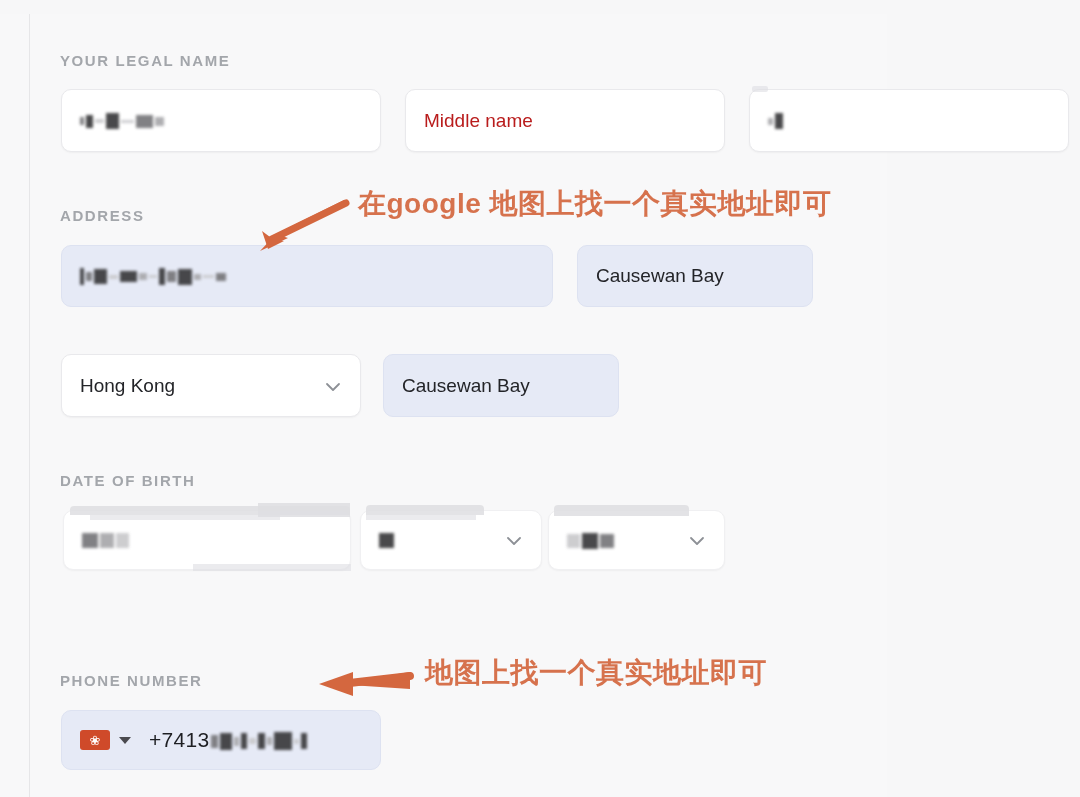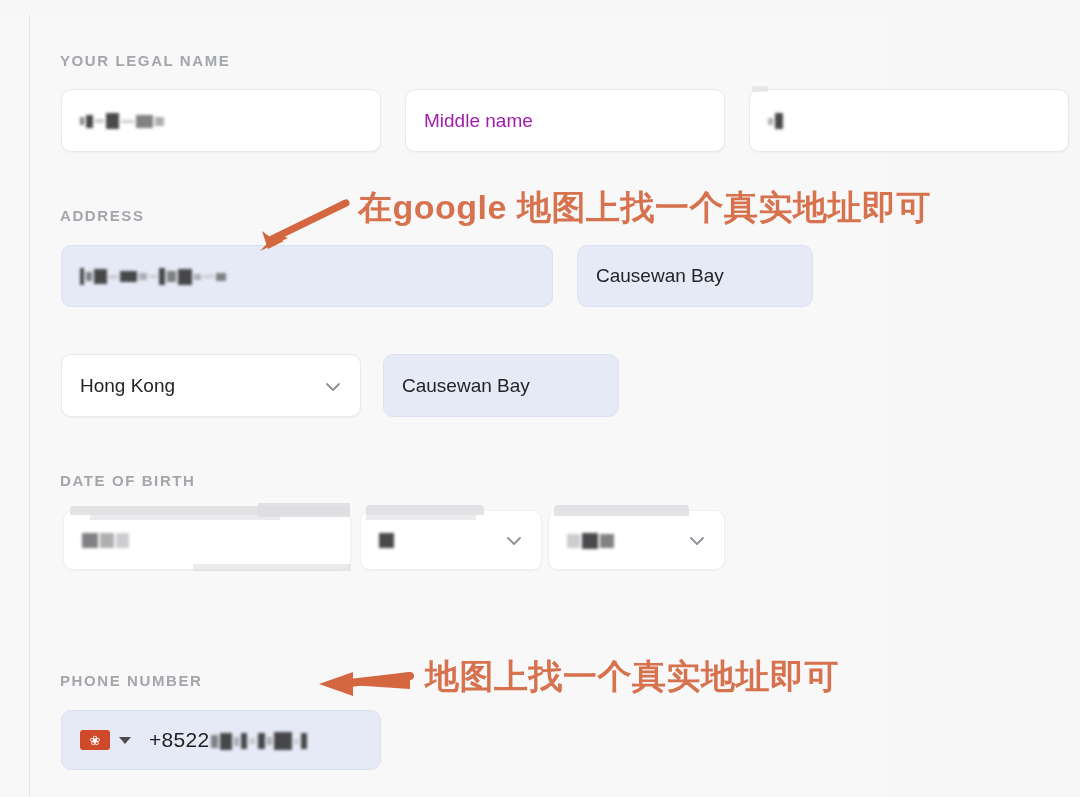--- a/index.html
+++ b/index.html
@@ -54,21 +54,21 @@
     background: #ffffff;
     border: 1px solid #e9e9ec;
     box-shadow: 0 1px 2px rgba(20,20,30,0.045);
   }
   .field.autofill {
     background: #e6eaf6;
     border: 1px solid #dde2f1;
     box-shadow: none;
   }
   .field .placeholder {
-    color: #a21caf;
+    color: #b91c1c;
   }
   .field .value {
     color: #232428;
   }
 
   
   .redact {
     display: inline-block;
     filter: blur(1.4px);
     opacity: 0.92;
@@ -98,21 +98,21 @@
     background: #dedee2;
     pointer-events: none;
     opacity: 0.85;
   }
   .dob-ghost.soft { opacity: 0.6; }
 
   
   .annotation {
     position: absolute;
     color: #d4673f;
-    font-size: 34px;
+    font-size: 28px;
     font-weight: 700;
     letter-spacing: 0.5px;
     white-space: nowrap;
     opacity: 0.92;
   }
   .arrow {
     position: absolute;
     pointer-events: none;
   }
 
@@ -248,21 +248,21 @@
   <div class="dob-ghost" style="left:554px; top:491px; width:135px; height:11px; border-radius:4px 4px 0 0;"></div>
 
   <div class="section-label" style="left:60px; top:658px;">PHONE NUMBER</div>
 
   <div class="field autofill" style="left:61px; top:696px; width:320px; height:60px;">
     <span class="flag">
       <span class="bauhinia">❀</span>
     </span>
     <span class="caret-tri"></span>
     <span class="phone-num">
-      <span>+8522</span>
+      <span>+7413</span>
       <span class="redact" style="margin-left:2px;">
         <i class="g2" style="width:7px;height:13px;"></i><i class="g1" style="width:12px;height:17px;"></i><i class="g3" style="width:5px;height:9px;"></i><i class="g1" style="width:6px;height:16px;"></i><i class="g4" style="width:7px;height:6px;"></i><i class="g1" style="width:7px;height:16px;"></i><i class="g3" style="width:5px;height:8px;"></i><i class="g1" style="width:18px;height:18px;"></i><i class="g4" style="width:5px;height:5px;"></i><i class="g1" style="width:6px;height:16px;"></i>
       </span>
     </span>
   </div>
 
   <svg class="arrow" style="left:305px; top:650px;" width="110" height="40" viewBox="0 0 110 40">
     <path d="M105 8 L30 20 L44 12 L40 28 L30 20 L105 25 Z" fill="#d4673f"></path>
     <path d="M105 12 L36 20" stroke="#d4673f" stroke-width="8" stroke-linecap="round"></path>
     <path d="M14 20 L48 8 L48 32 Z" fill="#d4673f"></path>

